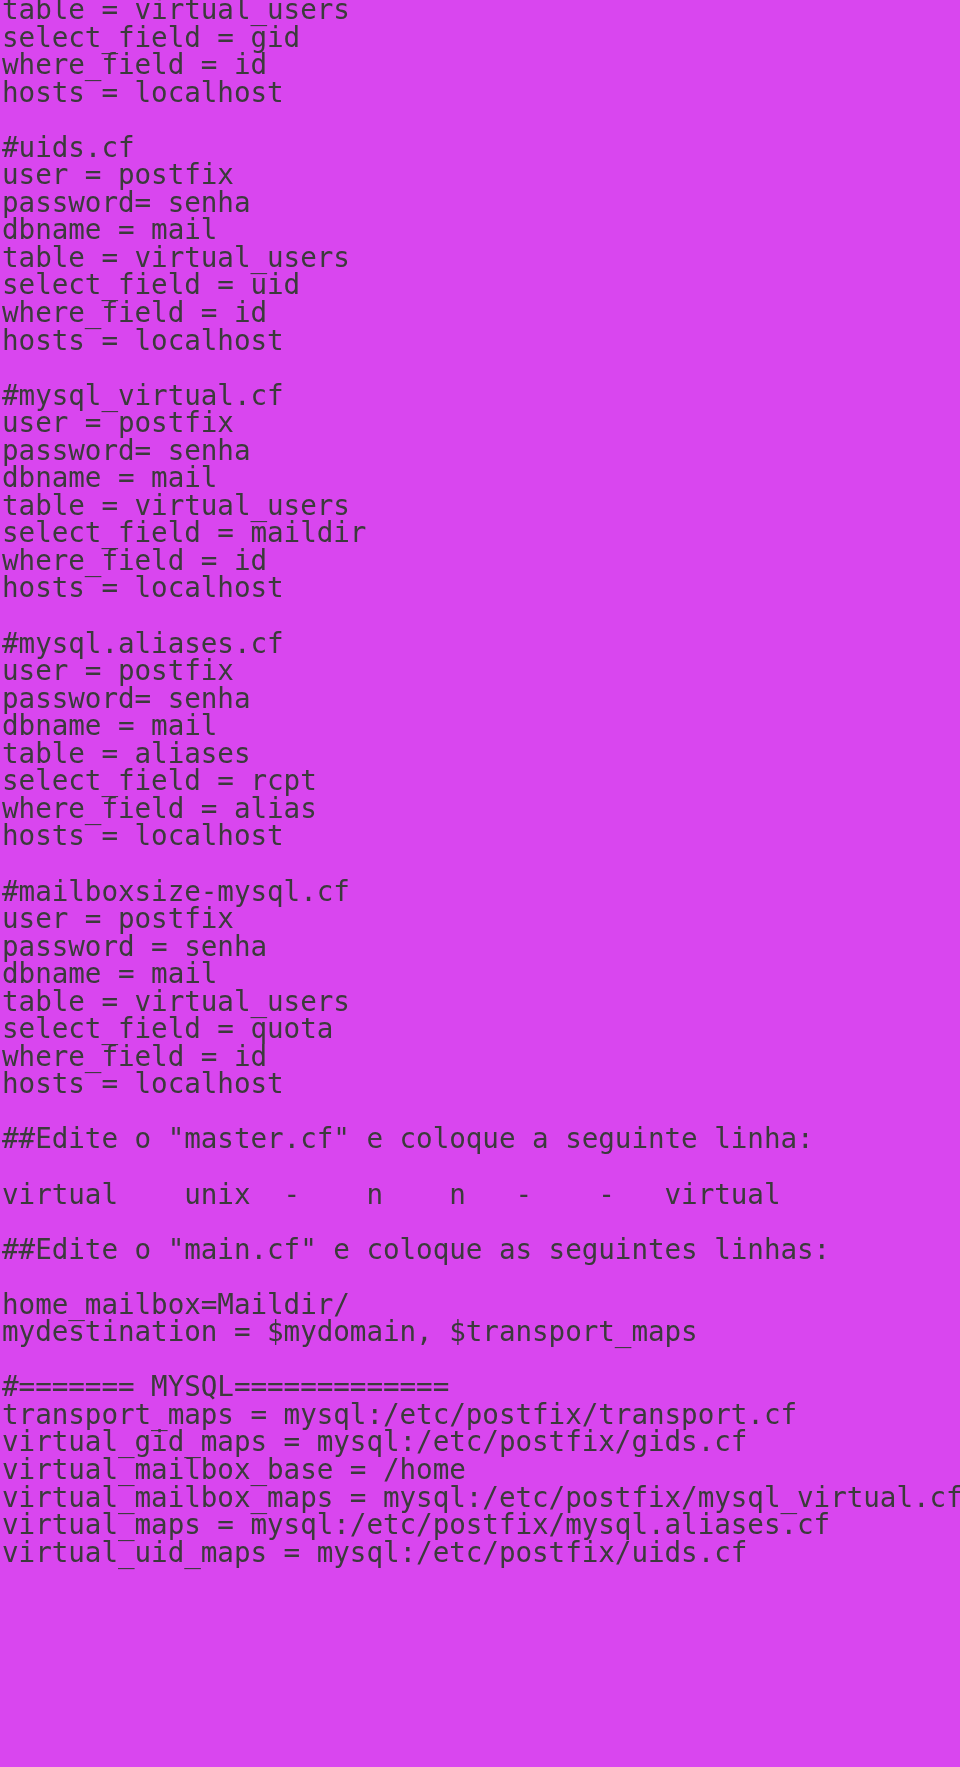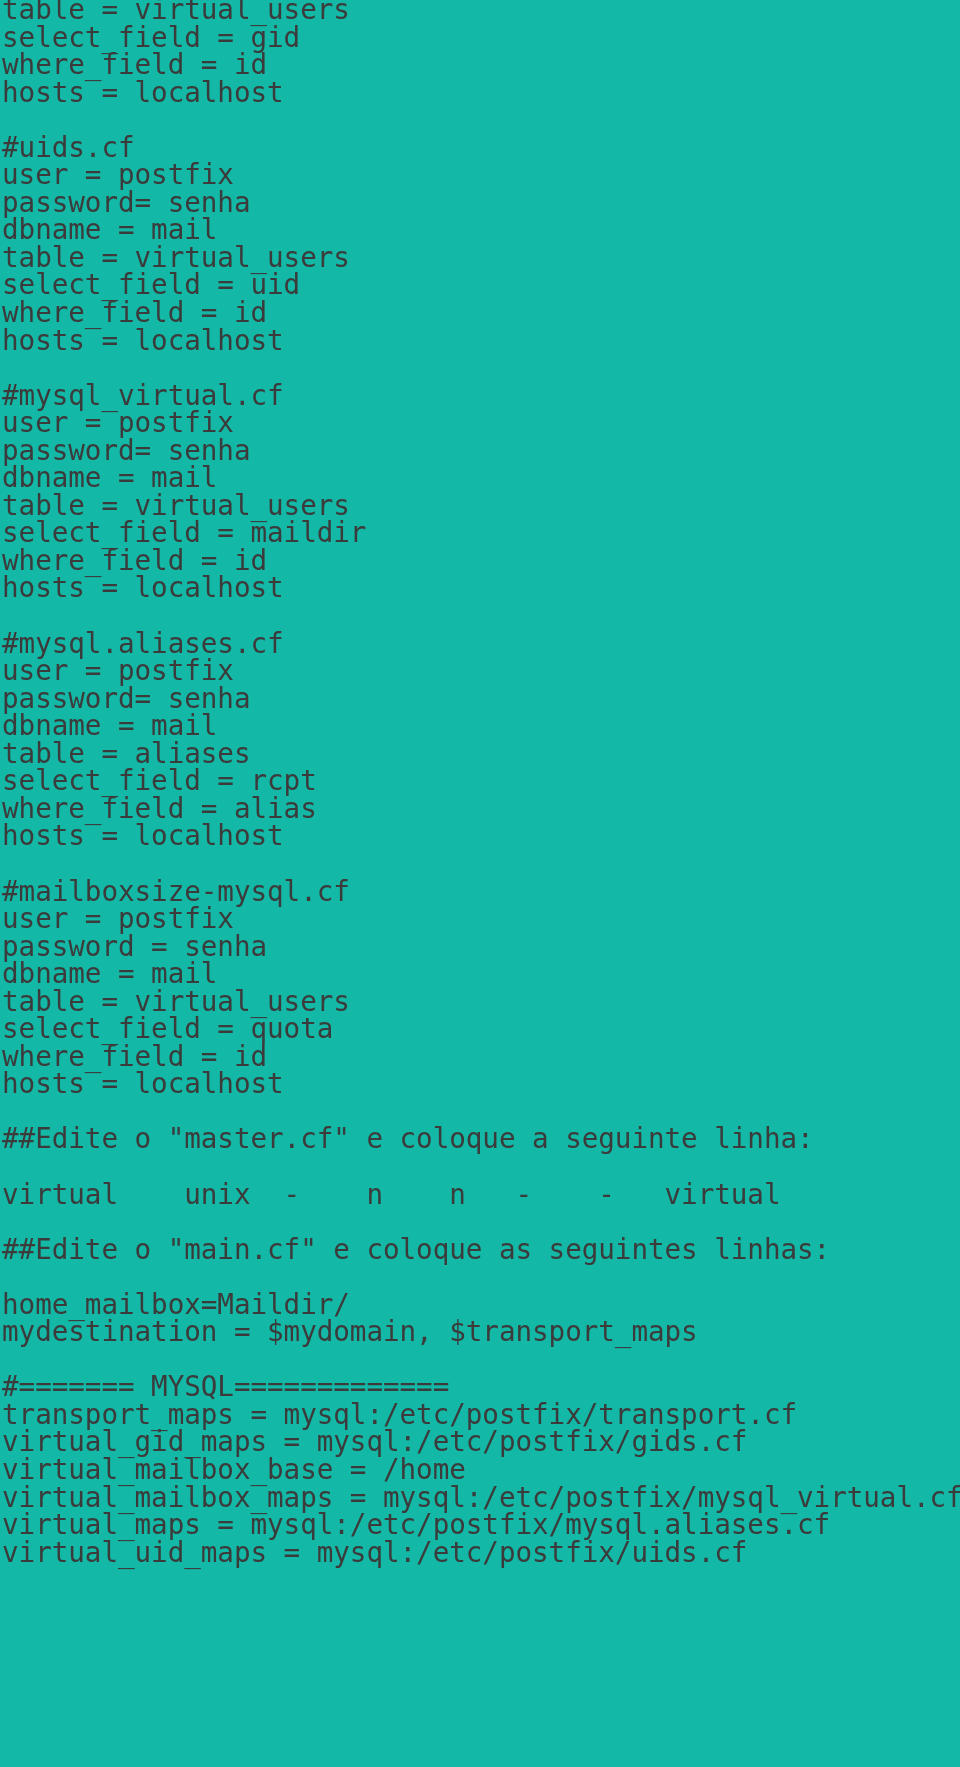--- a/index.html
+++ b/index.html
@@ -11,21 +11,21 @@
   body {
     width: 960px;
     height: 1767px;
     overflow: hidden;
     font-family: "DejaVu Sans Mono", "Liberation Mono", monospace;
   }
   .page {
     position: relative;
     width: 960px;
     height: 1767px;
-    background: #14b8a6;
+    background: #d946ef;
     box-sizing: border-box;
     padding: 0;
   }
   .code-listing {
     position: absolute;
     left: 2px;
     top: -4px;
     width: 956px;
     margin: 0;
     padding: 0;

